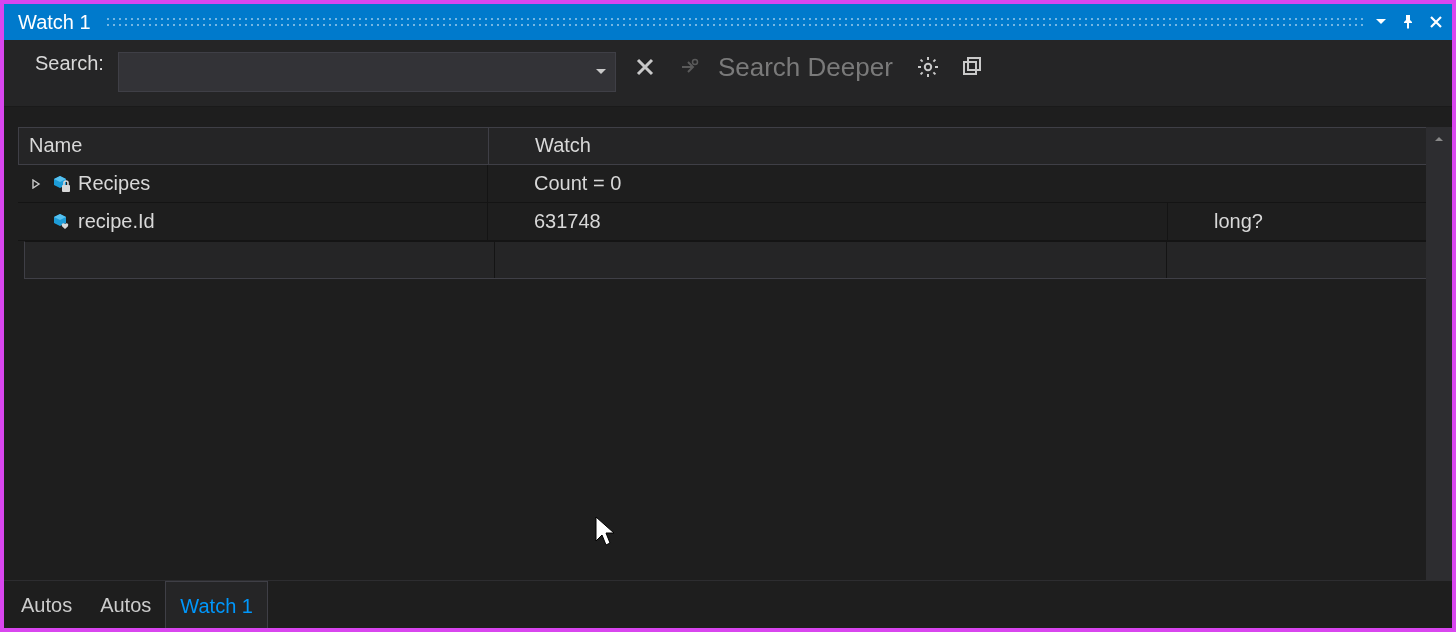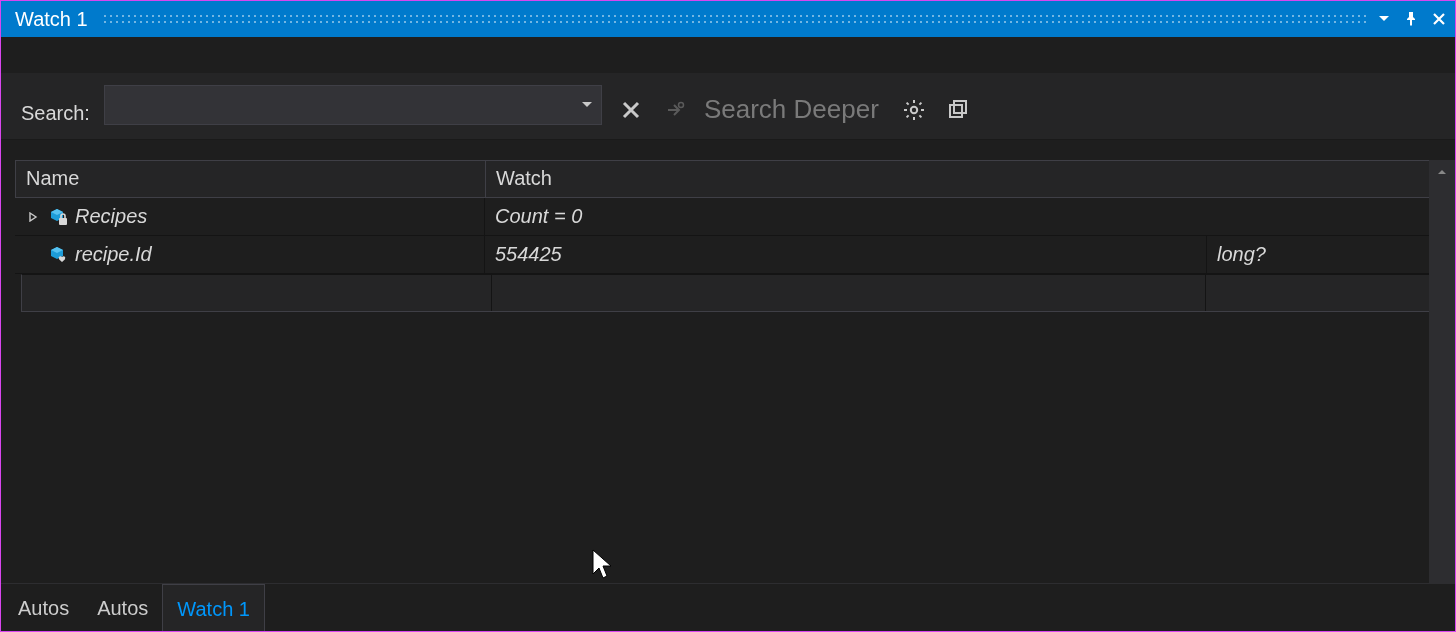--- a/index.html
+++ b/index.html
@@ -10,21 +10,21 @@
     background: #1e1e1e;
     color: #d8d8d8;
     overflow: hidden;
     font-size: 19px;
   }
   .window {
     width: 100%;
     height: 100%;
     display: flex;
     flex-direction: column;
-    border: 1px solid #d946ef;
+    border: 4px solid #d946ef;
   }
   
   .titlebar {
     height: 36px;
     background: #007acc;
     display: flex;
     align-items: center;
     color: #ffffff;
     padding-left: 14px;
     position: relative;
@@ -44,26 +44,25 @@
   .titlebar .ctrls {
     display: flex;
     align-items: center;
     padding-right: 8px;
     gap: 12px;
   }
   .titlebar .ctrl svg { display:block; }
   
   .toolbar {
     display: flex;
-    align-items: flex-end;
+    align-items: flex-start;
     gap: 14px;
-    padding: 12px 18px 14px 20px;
+    padding: 12px 18px 14px 31px;
     background: #252526;
     border-bottom: 1px solid #1a1a1a;
-    margin-top: 36px;
   }
   .toolbar .lbl { font-size: 20px; color: #d8d8d8; }
   .search-wrap {
     position: relative;
     width: 498px;
     height: 40px;
     background: #333337;
     border: 1px solid #3f3f46;
   }
   .search-wrap input {
@@ -106,20 +105,21 @@
   }
   .grid-body {
     flex:1;
     display:flex;
     flex-direction:column;
   }
   .grid-header, .grid-row {
     display: flex;
     width: calc(100% - 30px);
     margin-left: 14px;
+    gap: 36px;
   }
   .grid-header {
     background: #252526;
     border: 1px solid #3f3f46;
     height: 38px;
   }
   .grid-header .col {
     padding: 6px 10px;
     font-size: 20px;
     color: #d8d8d8;
@@ -138,21 +138,20 @@
   }
   .grid-row .cell {
     padding: 5px 10px;
     font-size: 20px;
     color: #d8d8d8;
     border-right: 1px solid #141414;
     display: flex;
     align-items: center;
     overflow: hidden;
     white-space: nowrap;
-    font-style: italic;
   }
   .grid-row .cell:last-child { border-right:none; }
   .cell .expander {
     width: 16px;
     display:inline-flex;
     justify-content:center;
     color:#c9c9c9;
     margin-right:4px;
   }
   .cell .icon-slot {
@@ -324,21 +323,21 @@
           <span class="icon-slot">
             <svg width="20" height="20" viewBox="0 0 20 20">
               <path d="M9 2 L15 5 L15 11 L9 14 L3 11 L3 5 Z" fill="#1d9cd8"></path>
               <path d="M9 2 L15 5 L9 8 L3 5 Z" fill="#56c1f0"></path>
               <path d="M14 12 c1.6-1.6 4.4 0 2.8 2.4 L14 17 l-2.8-2.6 C9.6 12 12.4 10.4 14 12 Z" fill="#d8d8d8"></path>
             </svg>
           </span>
           <span>recipe.Id</span>
         </div>
         <div class="cell col-value">
-          <span>554425</span>
+          <span>631748</span>
         </div>
         <div class="cell col-type">
           <span>long?</span>
         </div>
       </div>
 
       <div class="grid-row empty">
         <div class="cell col-name"></div>
         <div class="cell col-value"></div>
         <div class="cell col-type"></div>

